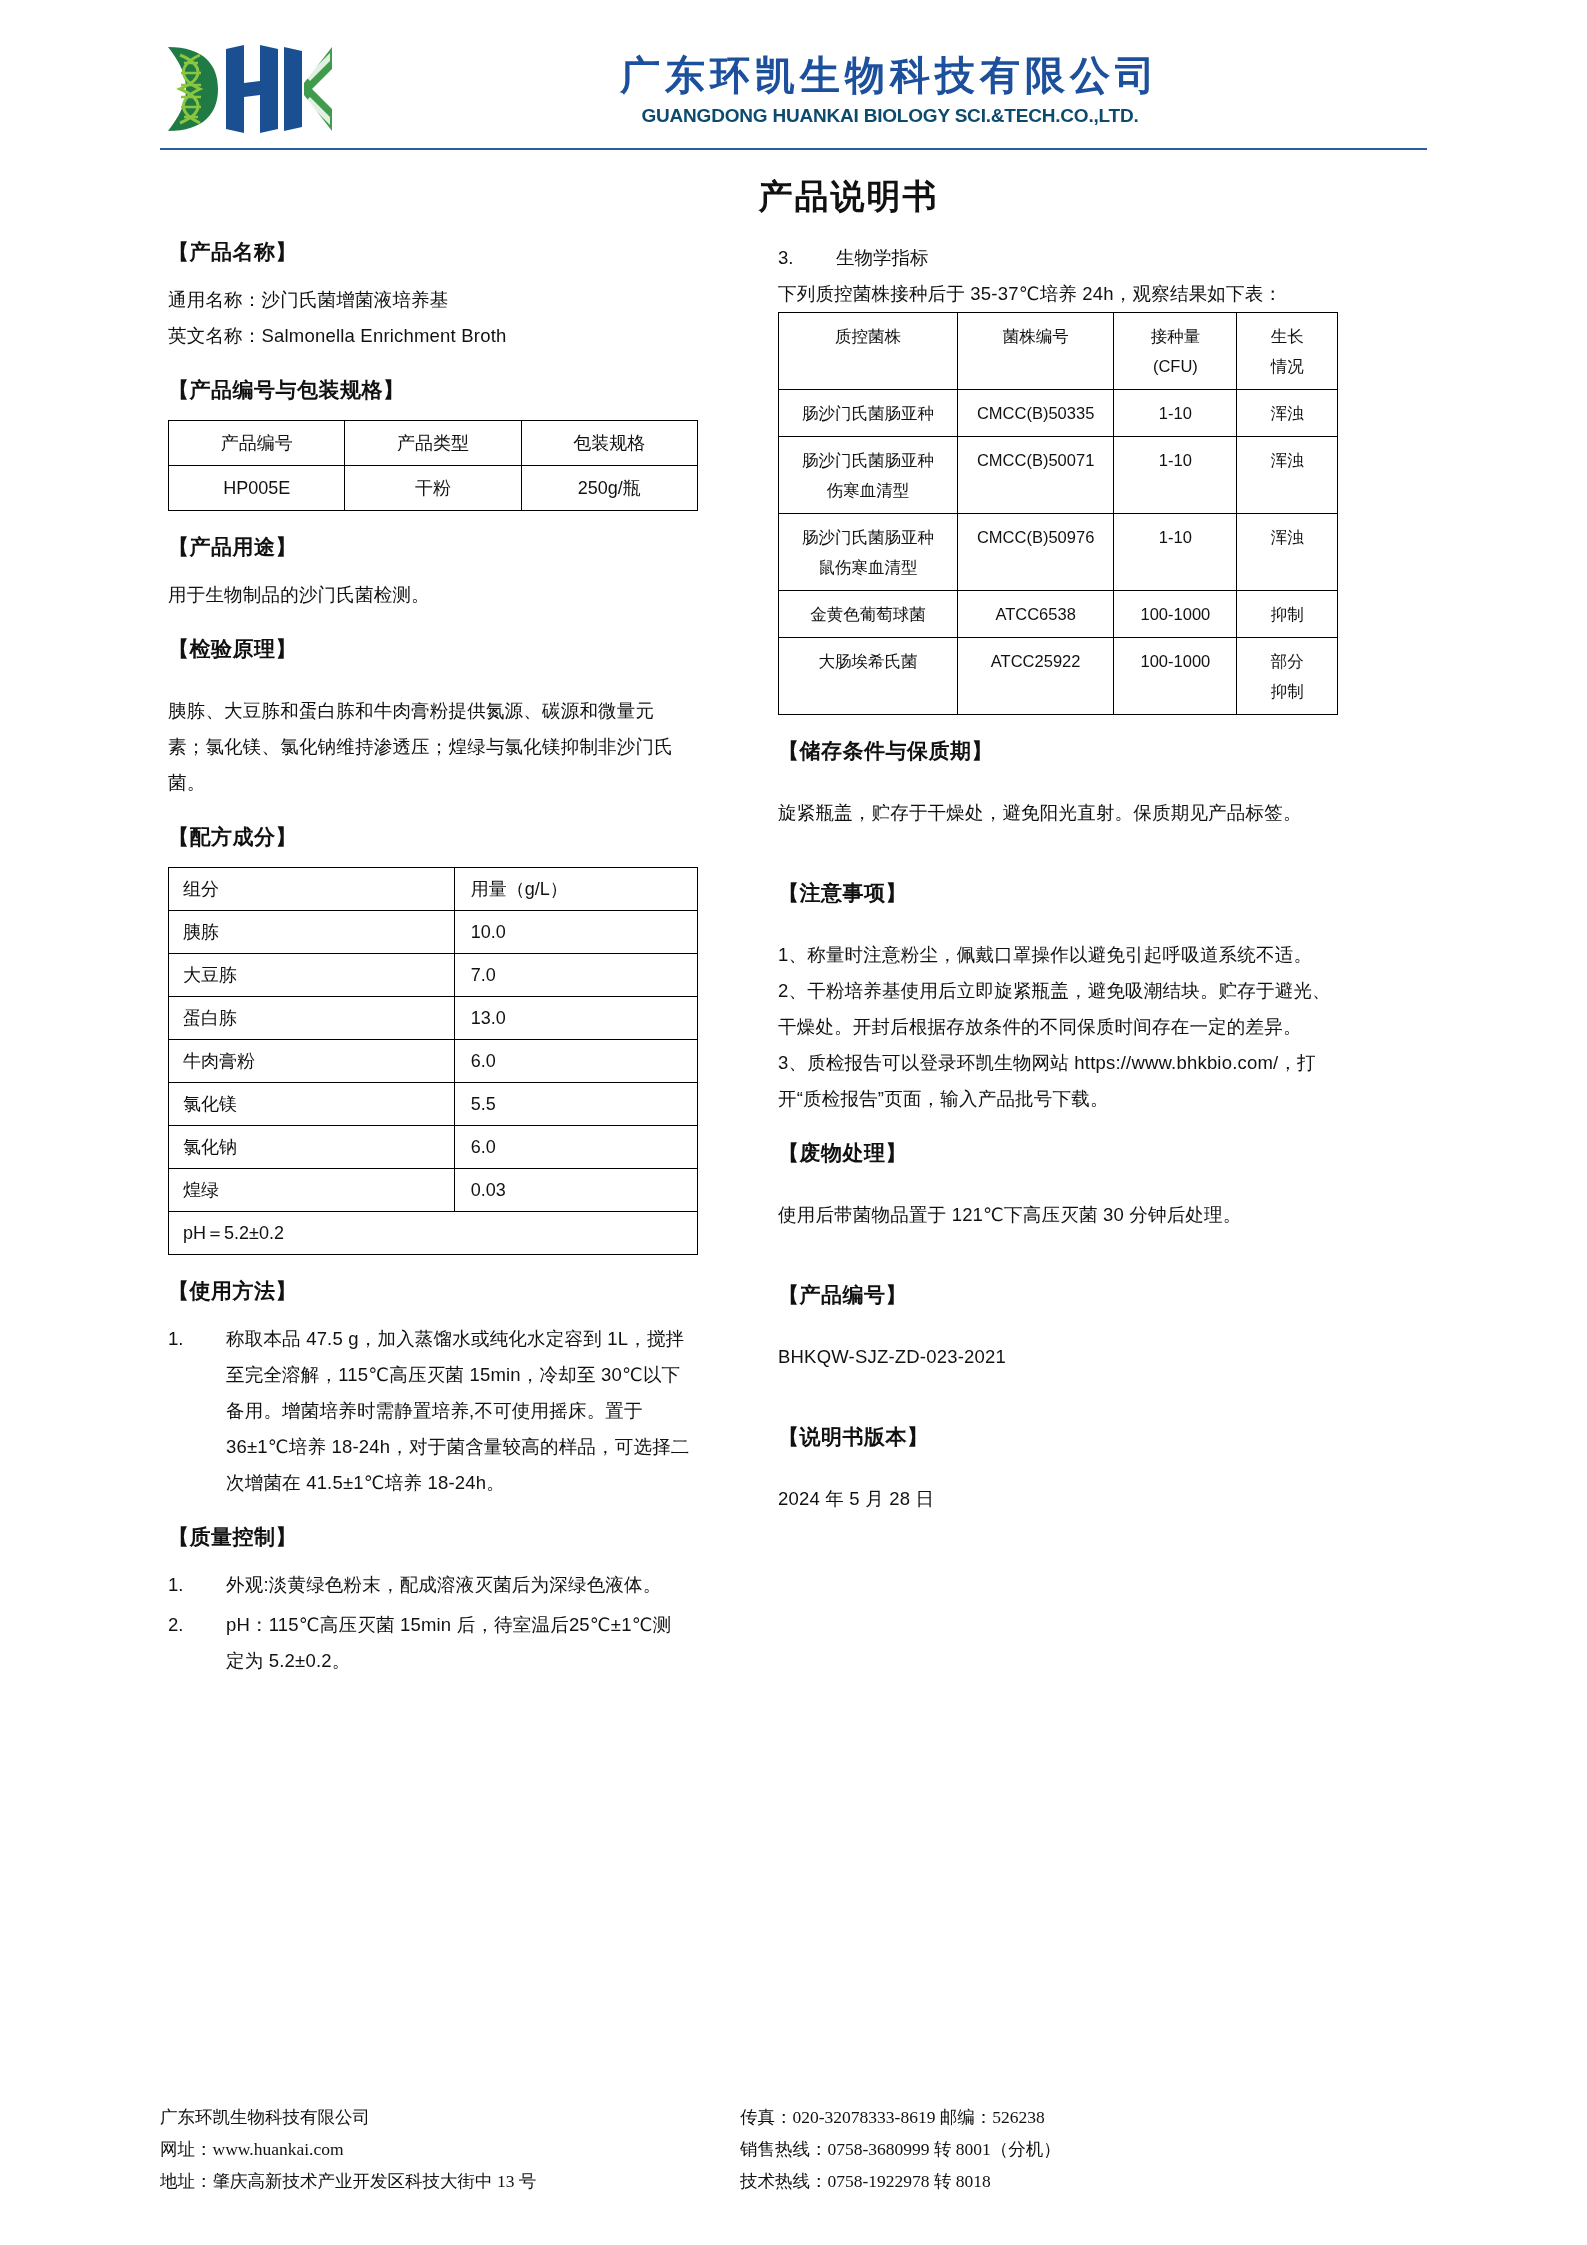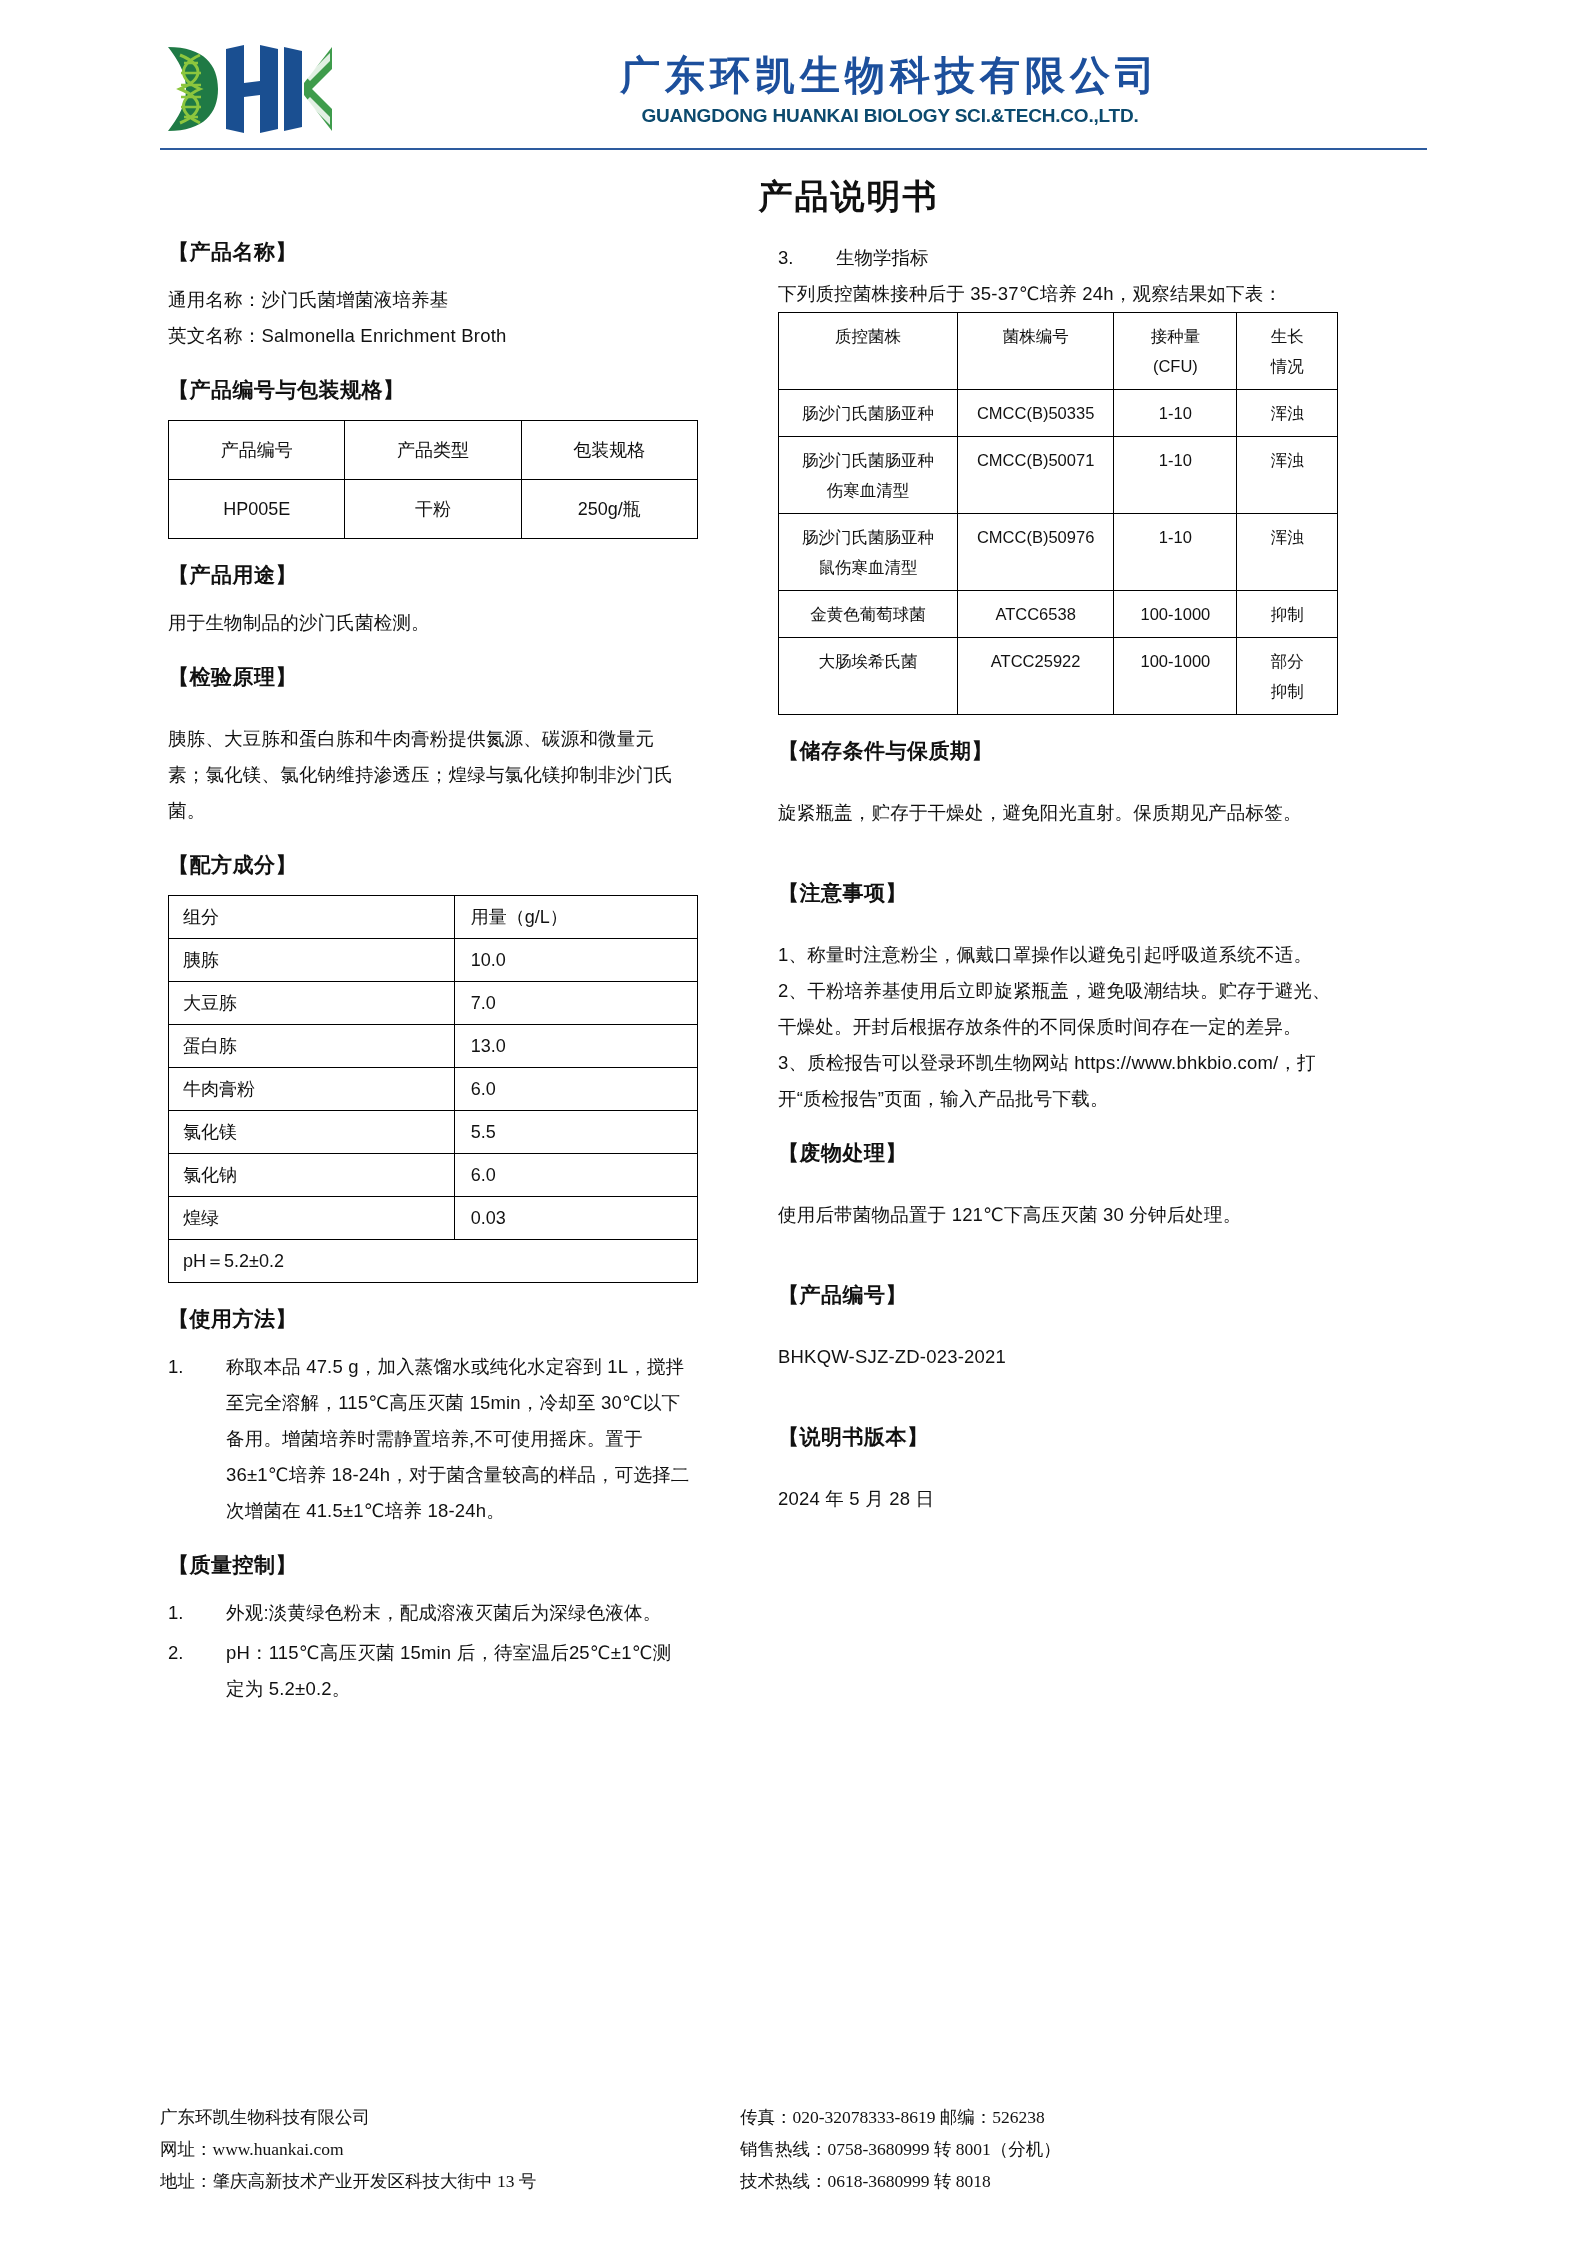--- a/index.html
+++ b/index.html
@@ -108,21 +108,21 @@
   }
   table.grid td, table.grid th {
     border: 1px solid #000;
     padding: 9px 12px;
     font-weight: 400;
     text-align: left;
     line-height: 26px;
   }
   
   table.codes { width: 100%; }
-  table.codes td { text-align: center; padding: 16px 6px; }
+  table.codes td { text-align: center; padding: 9px 6px; }
 
   
   table.formula td { padding: 8px 14px; }
   table.formula td.v { padding-left: 16px; }
   table.formula td.ph { text-align: left; }
 
   
   table.bio {
     margin-left: 4px;
     font-size: 16.5px;
@@ -391,17 +391,17 @@
 
   <div class="footer">
     <div class="f-left">
       <div>广东环凯生物科技有限公司</div>
       <div>网址：www.huankai.com</div>
       <div>地址：肇庆高新技术产业开发区科技大街中 13 号</div>
     </div>
     <div class="f-right">
       <div>传真：020-32078333-8619 邮编：526238</div>
       <div>销售热线：0758-3680999 转 8001（分机）</div>
-      <div>技术热线：0618-3680999 转 8018</div>
+      <div>技术热线：0758-1922978 转 8018</div>
     </div>
   </div>
 
 </div>
 
 </body></html>

